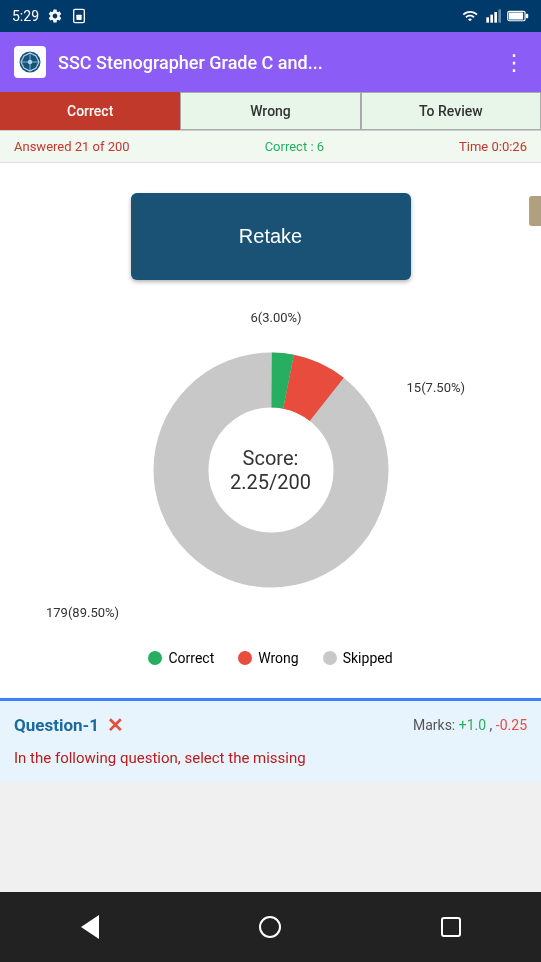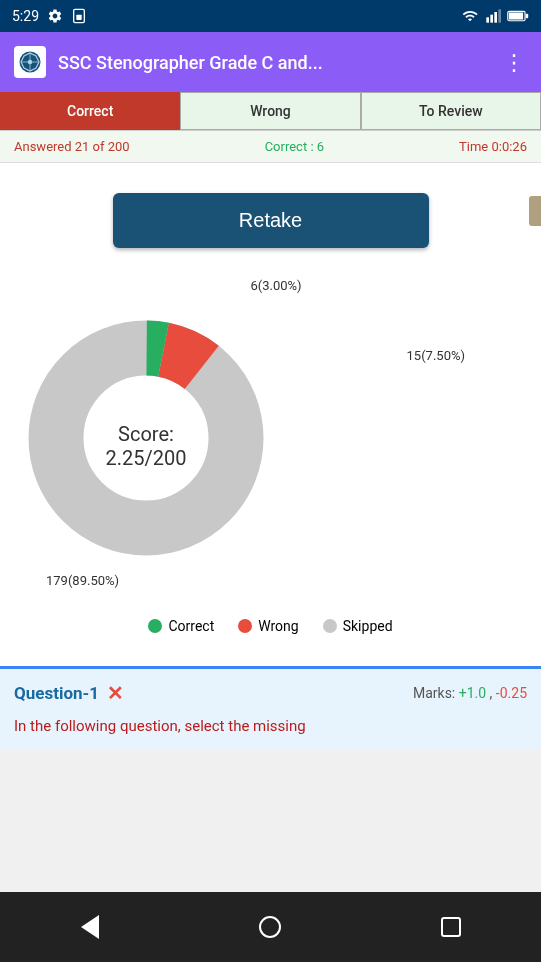--- a/index.html
+++ b/index.html
@@ -108,42 +108,42 @@
 
     
     .content {
       background: white;
       padding: 16px;
     }
 
     
     .retake-btn {
       display: block;
-      width: 316px;
+      width: 280px;
       margin: 14px auto 20px auto;
       background: #1a5276;
       color: white;
       border: none;
       border-radius: 6px;
-      padding: 16px;
+      padding: 32px;
       font-size: 20px;
       font-weight: 500;
       text-align: center;
       cursor: pointer;
       box-shadow: 0 2px 4px rgba(0,0,0,0.3);
     }
 
     
     .chart-area {
       position: relative;
       width: 100%;
       height: 340px;
       display: flex;
       align-items: center;
-      justify-content: flex-start;
+      justify-content: center;
     }
 
     .chart-label-top {
       position: absolute;
       top: 10px;
       left: 50%;
       transform: translateX(-20px);
       font-size: 13px;
       color: #333;
     }
@@ -170,21 +170,20 @@
     .donut-svg {
       width: 260px;
       height: 260px;
     }
     .donut-center {
       position: absolute;
       top: 50%;
       left: 50%;
       transform: translate(-50%, -50%);
       text-align: center;
-      margin-top: 8px;
     }
     .donut-center .score-label {
       font-size: 20px;
       color: #333;
     }
     .donut-center .score-value {
       font-size: 20px;
       color: #333;
     }
 

